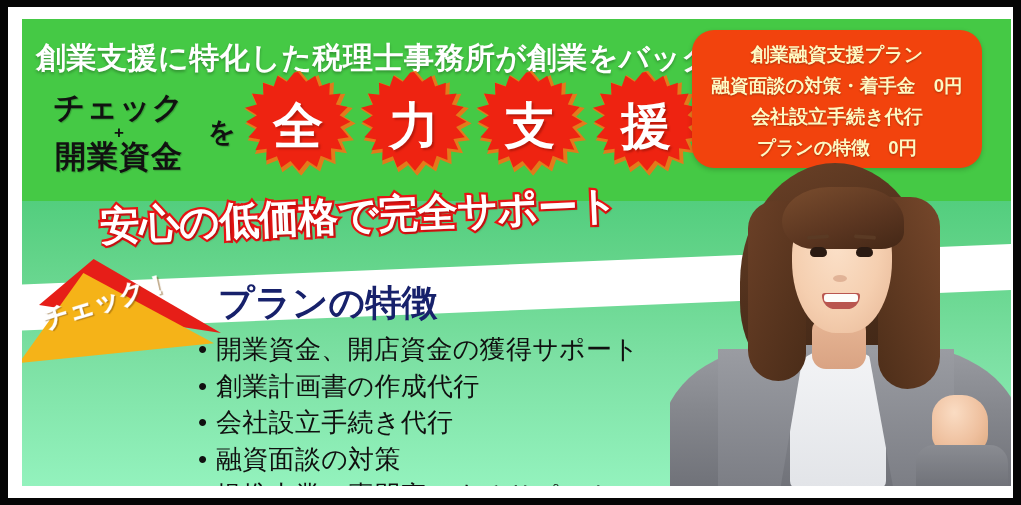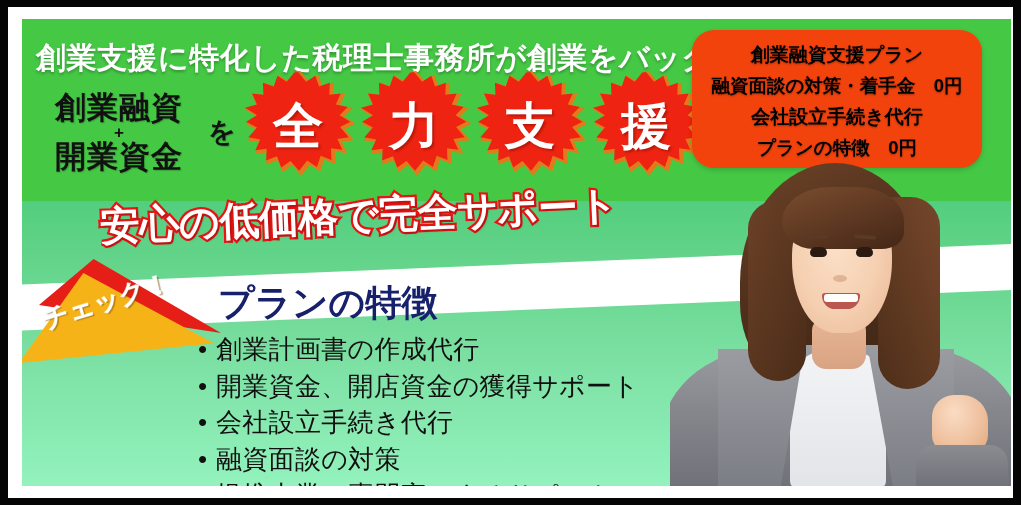--- a/index.html
+++ b/index.html
@@ -139,21 +139,21 @@
     position: absolute;
     left: 670px; top: 11px;
     width: 290px; height: 138px;
     background: #f2430d;
     border-radius: 22px;
     padding: 9px 8px 0 8px;
     text-align: center;
     box-shadow: 0 2px 5px rgba(0,0,0,0.18);
   }
   .plan-box .pb-line {
-    color: #000000;
+    color: #fef9c3;
     font-size: 19px;
     font-weight: bold;
     line-height: 31px;
     white-space: nowrap;
     letter-spacing: 0px;
     text-shadow: 0 1px 2px rgba(0,0,0,0.3);
   }
   .plan-box .pb-line.pb-sub { font-size: 18.5px; }
   
   .support-head {
@@ -365,21 +365,21 @@
 
   <div id="art">
 
     <div class="bg-top"></div>
     <div class="bg-bottom"></div>
     <div class="white-band"></div>
 
     <div class="headline1">創業支援に特化した税理士事務所が創業をバックアップ。</div>
 
     <div class="left-stack">
-      <div class="ls-line">創業融資</div>
+      <div class="ls-line">チェック</div>
       <div class="ls-plus">+</div>
       <div class="ls-line">開業資金</div>
     </div>
     <div class="wo-char">を</div>
 
     <div class="burst-row">
       <div class="burst">
         <span class="spikes-glow"></span>
         <span class="spikes"></span>
         <span class="burst-char">全</span>
@@ -413,24 +413,24 @@
     <div class="check-wrap">
       <span class="tri-red"></span>
       <span class="tri-yellow"></span>
       <span class="check-label">チェック！</span>
     </div>
 
     <div class="features-title">プランの特徴</div>
 
     <ul class="features-list">
       <li>
-        <span class="bul">•</span><span>創業計画書の作成代行</span>
+        <span class="bul">•</span><span>開業資金、開店資金の獲得サポート</span>
       </li>
       <li>
-        <span class="bul">•</span><span>開業資金、開店資金の獲得サポート</span>
+        <span class="bul">•</span><span>創業計画書の作成代行</span>
       </li>
       <li>
         <span class="bul">•</span><span>会社設立手続き代行</span>
       </li>
       <li>
         <span class="bul">•</span><span>融資面談の対策</span>
       </li>
       <li>
         <span class="bul">•</span><span>提携士業の専門家によるサポート</span>
       </li>

